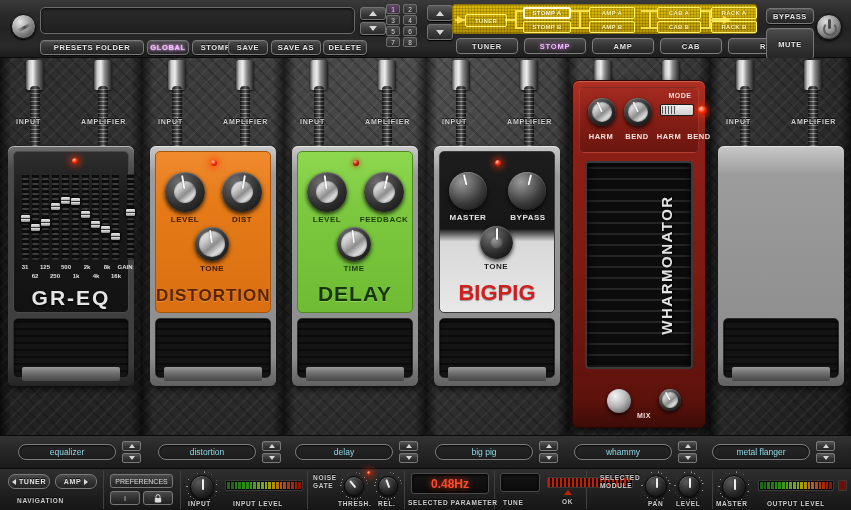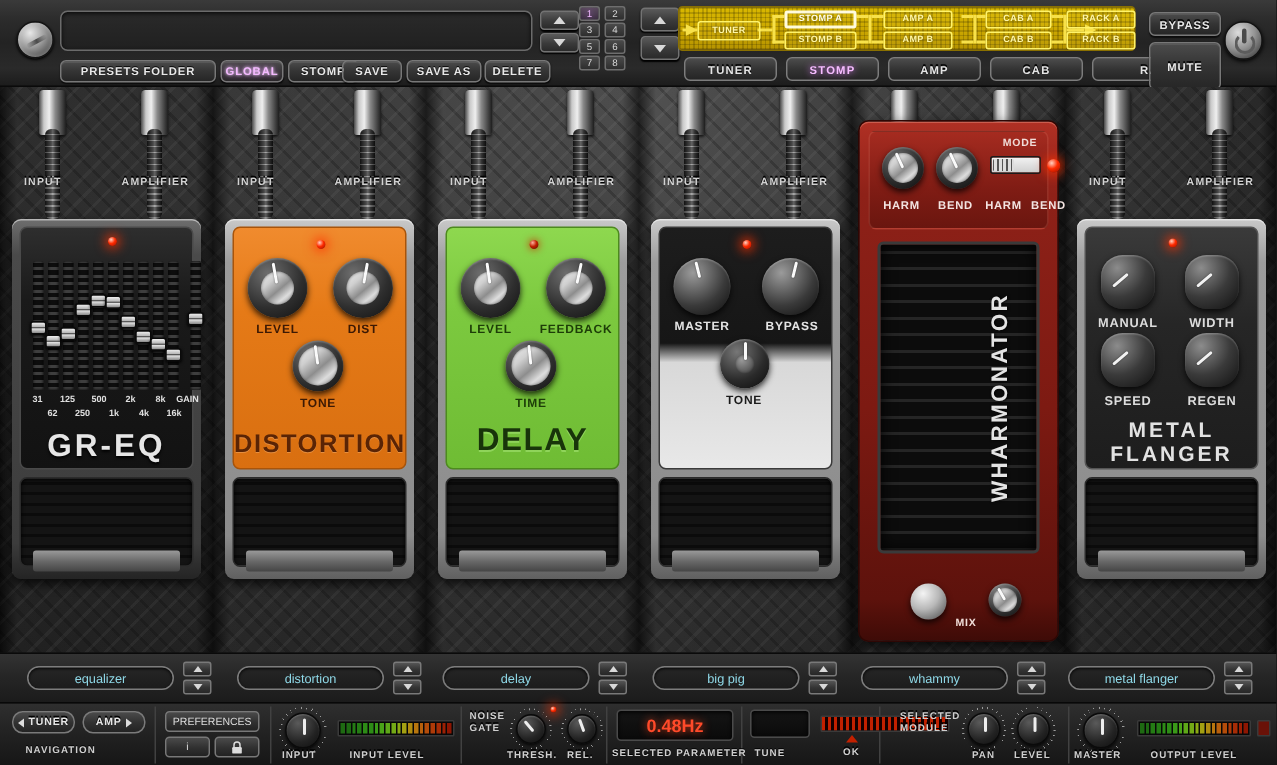--- a/index.html
+++ b/index.html
@@ -607,20 +607,21 @@
           <div class="knob" style="left:68px; top:20px; width:38px; height:38px; background:radial-gradient(circle at 34% 26%, #9b9b9b, #3a3a3a 58%, #0b0b0b 100%);">
             <div class="ptr" style="left:18px; top:2px; height:11px; transform-origin:50% 17px; transform:rotate(14deg);"></div>
           </div>
           <div class="klabel" style="left:0px; top:61px; width:56px; color:#e4e4e4;">MASTER</div>
           <div class="klabel" style="left:60px;top:61px; width:56px; color:#e4e4e4;">BYPASS</div>
           <div class="knob" style="left:40px; top:74px; width:33px; height:33px; background:radial-gradient(circle at 34% 26%, #777, #2a2a2a 58%, #0a0a0a 100%);">
             <div class="cap" style="left:10px; top:10px; width:13px; height:13px; background:radial-gradient(circle at 35% 30%,#9a9a9a,#3a3a3a);"></div>
             <div class="ptr" style="left:16px; top:2px; height:12px; transform-origin:50% 14px; transform:rotate(0deg);"></div>
           </div>
           <div class="klabel" style="left:32px; top:110px; width:48px; color:#1a1a1a;">TONE</div>
+          <div class="pedal-name" style="color:#cf1f1f; font-size:22px; letter-spacing:0px; text-shadow:0 1px 1px rgba(0,0,0,.35);">BIGPIG</div>
         </div>
         <div class="footswitch">
             <div class="fsw-plate"></div>
           </div>
       </div>
     </div>
 
     <div class="slot" style="left:568px;">
       <div class="cable" style="left:22px;">
           <div class="plug"></div>
@@ -667,41 +668,20 @@
         </div>
       <div class="cable" style="left:90px;">
           <div class="plug"></div>
           <div class="cord"></div>
         </div>
       <div class="io-row">
         <span>INPUT</span>
         <span>AMPLIFIER</span>
       </div>
       <div class="pedal">
-        <div class="pedal-face" style="background:linear-gradient(180deg,#3a3a3a,#262626 40%,#1d1d1d 100%); border:1px solid #555;">
-          <div class="led" style="left:55px; top:7px;"></div>
-          <div class="knob" style="left:10px; top:18px; width:36px; height:36px; background:radial-gradient(circle at 30% 24%, #8c8c8c, #3a3a3a 52%, #101010 100%); border-radius:40%;">
-            <div class="ptr" style="left:8px; top:20px; width:13px; height:2px; background:#f2f2f2; transform-origin:left center; transform:rotate(-40deg);"></div>
-          </div>
-          <div class="knob" style="left:66px; top:18px; width:36px; height:36px; background:radial-gradient(circle at 30% 24%, #8c8c8c, #3a3a3a 52%, #101010 100%); border-radius:40%;">
-            <div class="ptr" style="left:8px; top:20px; width:13px; height:2px; background:#f2f2f2; transform-origin:left center; transform:rotate(-40deg);"></div>
-          </div>
-          <div class="klabel" style="left:2px; top:58px; width:52px; color:#dcdcdc; font-size:8.5px;">MANUAL</div>
-          <div class="klabel" style="left:58px;top:58px; width:52px; color:#dcdcdc; font-size:8.5px;">WIDTH</div>
-          <div class="knob" style="left:10px; top:70px; width:36px; height:36px; background:radial-gradient(circle at 30% 24%, #8c8c8c, #3a3a3a 52%, #101010 100%); border-radius:40%;">
-            <div class="ptr" style="left:8px; top:20px; width:13px; height:2px; background:#f2f2f2; transform-origin:left center; transform:rotate(-40deg);"></div>
-          </div>
-          <div class="knob" style="left:66px; top:70px; width:36px; height:36px; background:radial-gradient(circle at 30% 24%, #8c8c8c, #3a3a3a 52%, #101010 100%); border-radius:40%;">
-            <div class="ptr" style="left:8px; top:20px; width:13px; height:2px; background:#f2f2f2; transform-origin:left center; transform:rotate(-40deg);"></div>
-          </div>
-          <div class="klabel" style="left:2px; top:110px; width:52px; color:#dcdcdc; font-size:8.5px;">SPEED</div>
-          <div class="klabel" style="left:58px;top:110px; width:52px; color:#dcdcdc; font-size:8.5px;">REGEN</div>
-          <div class="klabel" style="left:0; right:0; bottom:18px; color:#e2e2e2; font-size:14px; letter-spacing:2px;">METAL</div>
-          <div class="klabel" style="left:0; right:0; bottom:2px; color:#e2e2e2; font-size:14px; letter-spacing:2px;">FLANGER</div>
-        </div>
         <div class="footswitch">
             <div class="fsw-plate"></div>
           </div>
       </div>
     </div>
   </div>
 
   <div class="presetbar">
     <div class="pslot" style="left:18px;">
       <div class="pfield">equalizer</div>

